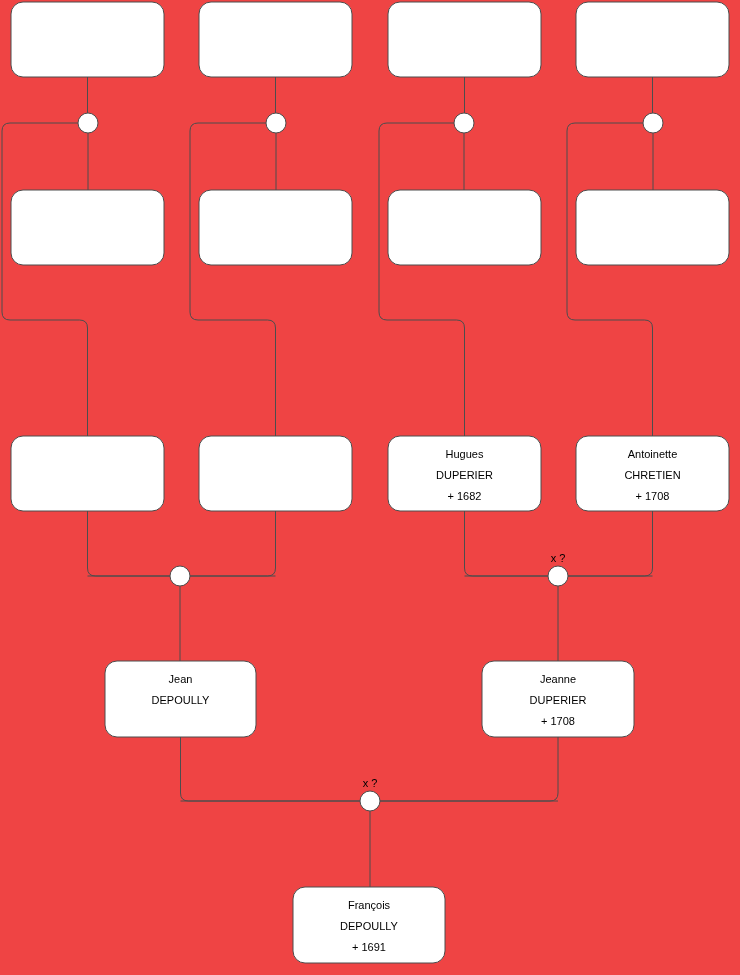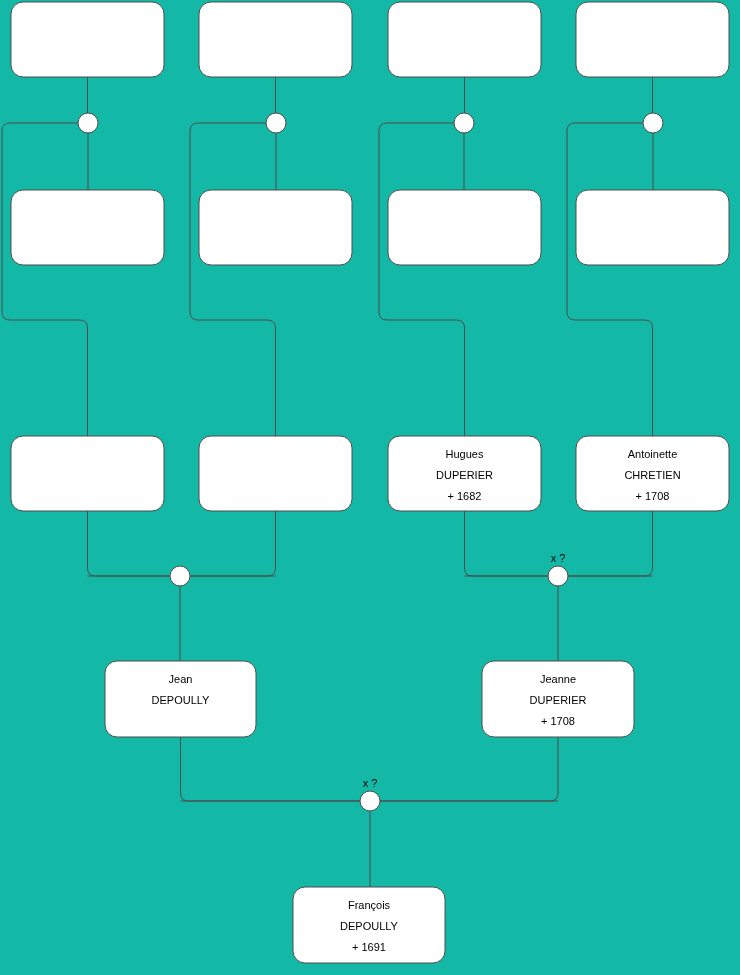--- a/index.html
+++ b/index.html
@@ -8,21 +8,21 @@
     background: #ffffff;
   }
   body {
     font-family: "Liberation Sans", sans-serif;
   }
   #chart-root {
     position: relative;
     width: 740px;
     height: 975px;
     overflow: hidden;
-    background: #14b8a6;
+    background: #ef4444;
   }
   #tree-svg {
     position: absolute;
     left: 0;
     top: 0;
     width: 740px;
     height: 975px;
   }
   .node-box {
     fill: #ffffff;

